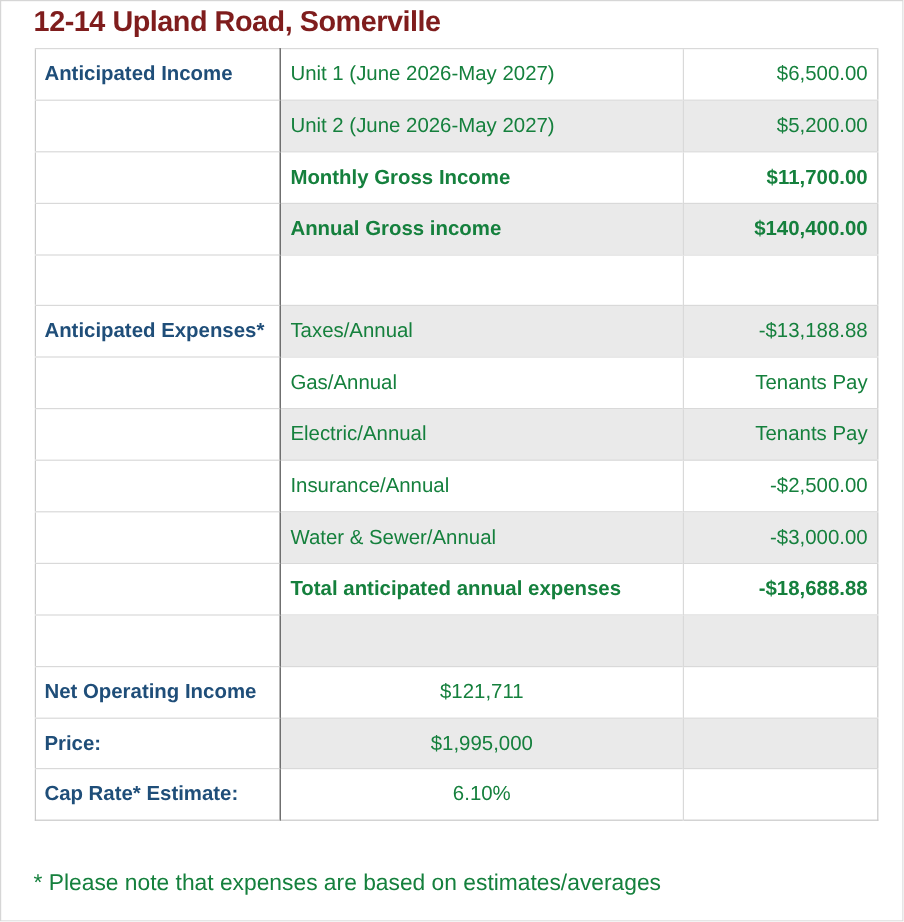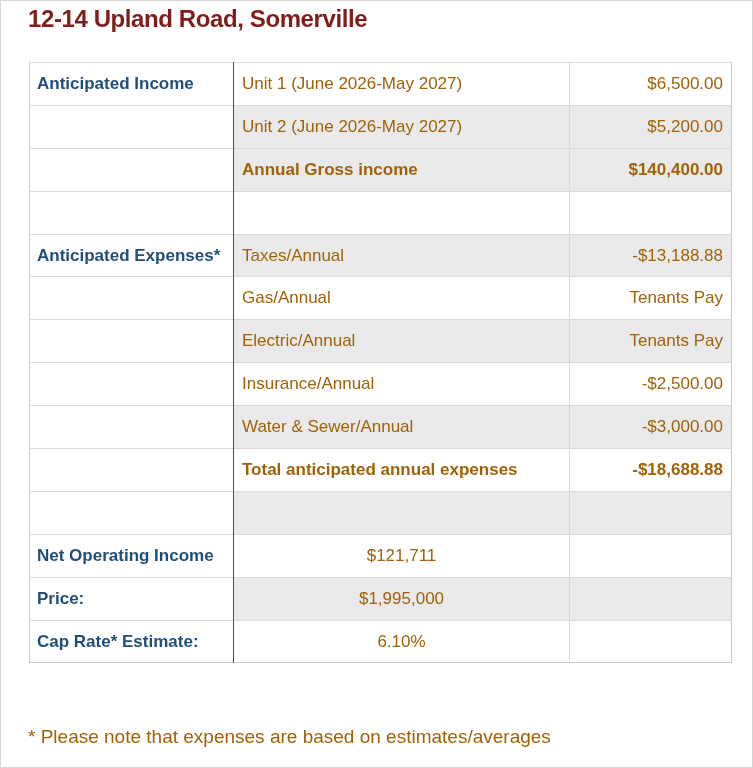--- a/index.html
+++ b/index.html
@@ -23,32 +23,32 @@
     top: 4px;
     margin: 0;
     font-size: 24px;
     font-weight: 800;
     letter-spacing: -0.4px;
     color: #7f1d1d;
   }
   .fin-table {
     position: absolute;
     left: 28px;
-    top: 61px;
+    top: 39px;
     width: 702px;
     border-collapse: collapse;
     table-layout: fixed;
     background: #ffffff;
     border: 1px solid #c9c9c9;
   }
   .fin-table td {
     height: 41.9px;
     border-top: 1px solid #d9d9d9;
     font-size: 17px;
-    color: #a16207;
+    color: #15803d;
     padding: 0 8px;
     overflow: hidden;
     white-space: nowrap;
     vertical-align: middle;
   }
   .fin-table tr.shaded td.col-item,
   .fin-table tr.shaded td.col-value {
     background: var(--shade, #eaeaea);
   }
   td.col-label {
@@ -66,21 +66,21 @@
     margin-top: 25px;
   }
   .bold { font-weight: bold; }
   .red { color: var(--neg-red, #c2503c); }
   .footnote {
     position: absolute;
     left: 27px;
     top: 725px;
     margin: 0;
     font-size: 19px;
-    color: #a16207;
+    color: #15803d;
   }
 </style>
 </head>
 <body>
 
 <div class="canvas">
   <h1 class="page-title">12-14 Upland Road, Somerville</h1>
 
   <table class="fin-table">
     <colgroup>
@@ -91,20 +91,25 @@
     <tbody id="table-body">
         <tr>
           <td class="col-label">Anticipated Income</td>
           <td class="col-item">Unit 1 (June 2026-May 2027)</td>
           <td class="col-value">$6,500.00</td>
         </tr>
         <tr class="shaded">
           <td class="col-label"></td>
           <td class="col-item">Unit 2 (June 2026-May 2027)</td>
           <td class="col-value">$5,200.00</td>
+        </tr>
+        <tr>
+          <td class="col-label"></td>
+          <td class="col-item bold">Monthly Gross Income</td>
+          <td class="col-value bold">$11,700.00</td>
         </tr>
         <tr class="shaded">
           <td class="col-label"></td>
           <td class="col-item bold">Annual Gross income</td>
           <td class="col-value bold">$140,400.00</td>
         </tr>
         <tr>
           <td class="col-label"></td>
           <td class="col-item"></td>
           <td class="col-value"></td>

